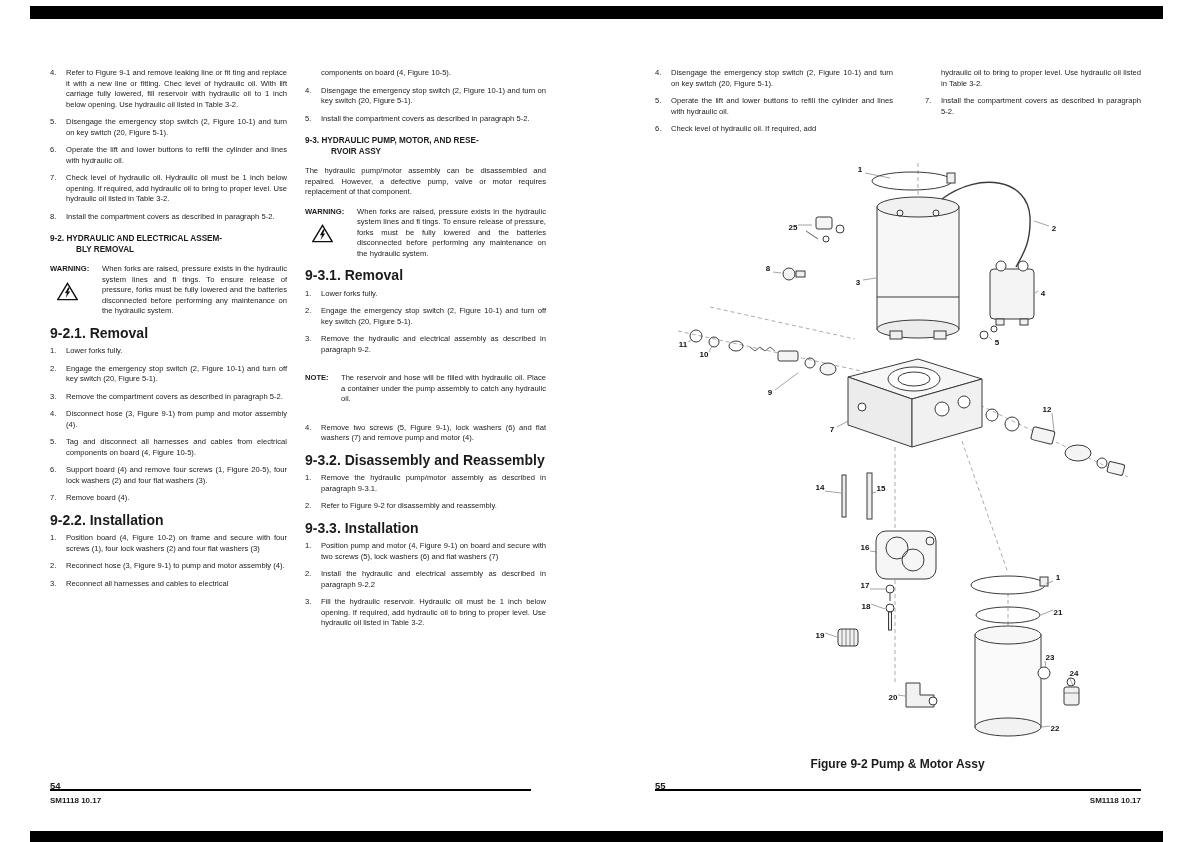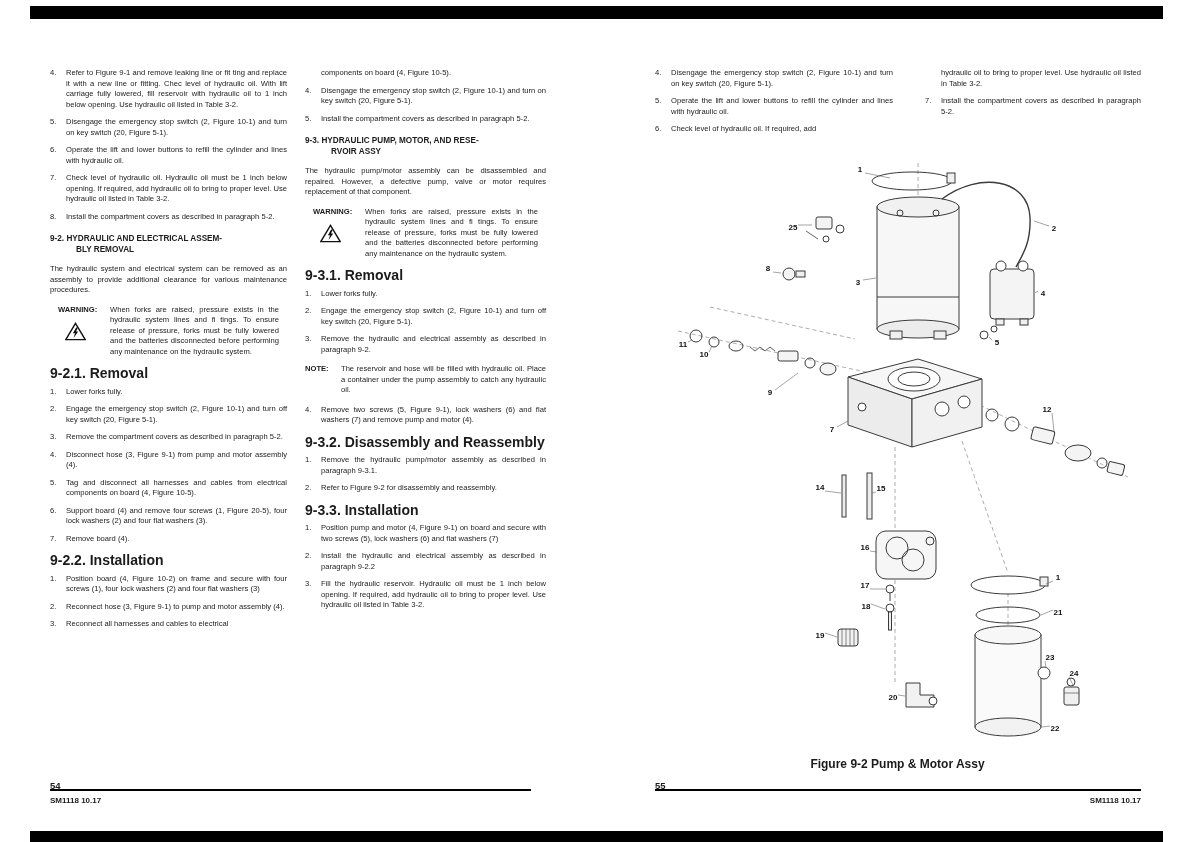--- a/index.html
+++ b/index.html
@@ -14,26 +14,26 @@
   #col3{left:655px;top:68px;width:238px}
   #col4{left:925px;top:68px;width:216px}
   .blk{margin-bottom:7px}
   .item{display:flex}
   .item .num{flex:0 0 16px}
   .item .txt{flex:1;text-align:justify}
   .h1{font-weight:bold;font-size:8.2px;line-height:11.2px;white-space:pre-line;padding-left:26px;text-indent:-26px;margin:11px 0 9px}
   .h2{font-weight:bold;font-size:14px;margin:11px 0 8px}
   .para{text-align:justify}
   .cont{padding-left:16px;text-align:justify}
-  .warning{display:flex;margin:9px 8px}
+  .warning{display:flex;margin:9px 0}
   .warning .wleft{flex:0 0 52px;display:flex;flex-direction:column;align-items:flex-start}
   .wlabel{font-weight:bold}
   .wicon{margin:7px 0 0 7px;line-height:0}
   .warning .txt{flex:1;text-align:justify}
-  .note{display:flex;margin:9px 0}
+  .note{display:flex;margin:18px 0}
   .note .nlabel{flex:0 0 36px;font-weight:bold}
   .note .txt{flex:1;text-align:justify}
   .figure{position:absolute;left:650px;top:145px;width:495px;height:607px}
   .fig-caption{position:absolute;left:650px;top:757px;width:495px;text-align:center;font-weight:bold;font-size:12px}
   .footer-rule{position:absolute;top:789px;height:2px;background:#000}
   #rule-left{left:50px;width:481px}
   #rule-right{left:655px;width:486px}
   .docid{position:absolute;top:796px;font-size:8px;font-weight:bold}
   #docid-left{left:50px}
   #docid-right{left:655px;width:486px;text-align:right}
@@ -64,21 +64,20 @@
     <div class="blk item">
       <span class="num">7.</span>
       <span class="txt">Check level of hydraulic oil. Hydraulic oil must be 1 inch below opening. If required, add hydraulic oil to bring to proper level. Use hydraulic oil listed in Table 3-2.</span>
     </div>
     <div class="blk item">
       <span class="num">8.</span>
       <span class="txt">Install the compartment covers as described in paragraph 5-2.</span>
     </div>
     <div class="blk h1">9-2. HYDRAULIC AND ELECTRICAL ASSEM-
 BLY REMOVAL</div>
-    <div class="blk para">The hydraulic system and electrical system can be removed as an assembly to provide additional clearance for various maintenance procedures.</div>
     <div class="blk warning">
       <span class="wleft">
         <span class="wlabel">WARNING:</span>
         <span class="wicon"><svg viewBox="0 0 26 23" width="21" height="19">
             <path d="M13 1.5 L25 21.5 L1 21.5 Z" fill="none" stroke="#111" stroke-width="1.7"></path>
             <path d="M13.8 6.5 L9.8 13.8 L12.4 13.8 L10.6 19.6 L16.4 11.6 L13.7 11.6 L16 6.5 Z" fill="#111"></path>
           </svg></span>
       </span>
       <span class="txt">When forks are raised, pressure exists in the hydraulic system lines and fi tings. To ensure release of pressure, forks must be fully lowered and the batteries disconnected before performing any maintenance on the hydraulic system.</span>
     </div>

